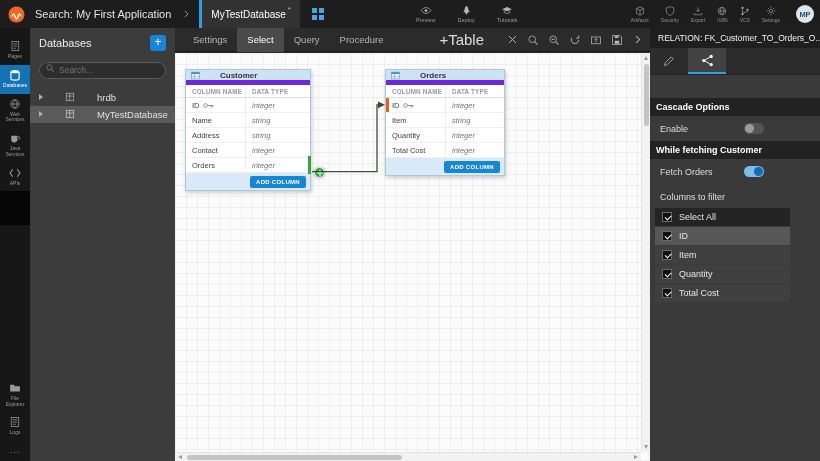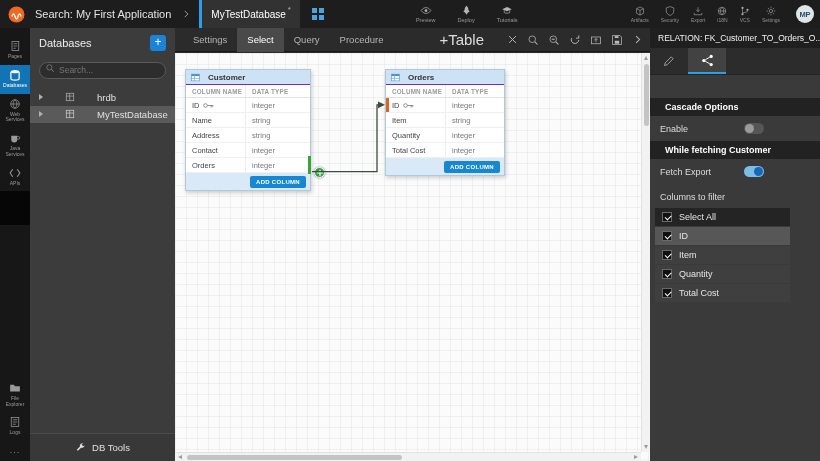--- a/index.html
+++ b/index.html
@@ -68,30 +68,30 @@
   .ticon { color:#b8b8b8; display:flex; }
 
   .canvas { position:absolute; left:0; top:25px; right:0; bottom:0; background:#fbfbfb; overflow:hidden;
             background-image:linear-gradient(rgba(0,0,0,.045) 1px, transparent 1px),
                              linear-gradient(90deg, rgba(0,0,0,.045) 1px, transparent 1px);
             background-size:11px 11px; }
 
   
   .entity { position:absolute; background:#fff; border:1px solid #aec8de; box-shadow:1px 2px 4px rgba(0,0,0,.18);
             z-index:2; }
-  .ehead { height:15px; background:#cde3f5; display:flex; align-items:center; gap:8px; padding:0 5px;
-           font-size:8px; font-weight:bold; color:#333; border-bottom:1px solid #6d28d9; }
+  .ehead { height:15px; background:#cde3f5; display:flex; align-items:center; gap:20px; padding:0 5px;
+           font-size:8px; font-weight:bold; color:#333; border-bottom:5px solid #6d28d9; }
   .ecolhead { display:flex; height:13px; align-items:center; font-size:6.3px; font-weight:bold; color:#9a9a9a;
               border-bottom:1px solid #e0e0e0; letter-spacing:.2px; }
   .c1 { flex:0 0 60px; height:100%; display:flex; align-items:center; gap:3px; border-right:1px solid #ececec;
         padding-left:6px; }
   .c2 { padding-left:6px; }
   .erow { display:flex; height:15px; align-items:center; border-bottom:1px solid #f0f0f0; font-size:7.5px;
           color:#444; position:relative; background:#fff; }
-  .erow .c2 { color:#777; }
+  .erow .c2 { color:#777;font-style:italic; }
   .erow.fk::before { content:""; position:absolute; left:0; top:0; bottom:0; width:3px; background:#e2621b; }
   .erow.anchor::after { content:""; position:absolute; right:-1px; top:-2px; bottom:-2px; width:3px; background:#37a437; }
   .handle { position:absolute; right:-15px; bottom:-6px; width:11px; height:11px; border-radius:50%;
             background:#2f9e44; border:1px solid #fff; box-shadow:0 0 2px rgba(0,0,0,.5); z-index:4;
             display:flex; align-items:center; justify-content:center; }
   .efoot { height:17px; background:#d9e9f7; display:flex; align-items:center; justify-content:flex-end; padding:0 4px; }
   .addcol { background:#1787d3; color:#fff; font-size:6px; font-weight:bold; padding:3px 6px; border-radius:2px;
             letter-spacing:.3px; border:none; font-family:inherit; }
 
   .rel-overlay { position:absolute; left:0; top:0; width:100%; height:100%; z-index:3; pointer-events:none; }
@@ -109,21 +109,21 @@
 
   
   .rpanel { position:absolute; right:0; top:28px; width:170px; bottom:0; background:#3a3a3a; color:#ddd; z-index:9;
             display:flex; flex-direction:column; }
   .rp-title { background:#1f1f1f; height:20px; display:flex; align-items:center; padding:0 8px; font-size:8.5px;
               color:#f2f2f2; white-space:nowrap; overflow:hidden; }
   .rp-tabs { display:flex; background:#2c2c2c; height:27px; border-bottom:1px solid #242424; }
   .rp-tab { width:38px; display:flex; align-items:center; justify-content:center; color:#a8a8a8; }
   .rp-tab.active { background:#424242; border-bottom:2px solid #2b9fe8; color:#fff; }
   .rp-gap { height:23px; }
-  .rp-sechead { background:#222; padding:4px 15px; font-size:9px; font-weight:bold; color:#fff; }
+  .rp-sechead { background:#222; padding:4px 6px; font-size:9px; font-weight:bold; color:#fff; }
   .rp-row { display:flex; align-items:center; padding:7px 10px; font-size:9px; }
   .rp-row .lbl { width:84px; }
   .toggle { width:20px; height:11px; border-radius:6px; background:#565656; position:relative; flex:none; }
   .toggle::after { content:""; position:absolute; width:9px; height:9px; border-radius:50%; background:#9b9b9b; top:1px; left:1px; }
   .toggle.on { background:#79bfea; }
   .toggle.on::after { left:10px; background:#1469b8; }
   .rp-label { padding:8px 10px 5px; font-size:9px; color:#ddd; }
   .rp-checks { margin:1px 30px 0 5px; }
   .chk-row { display:flex; align-items:center; gap:7px; background:#3f3f3f; padding:4px 7px; margin-bottom:1px; font-size:9px; color:#e5e5e5; }
   .chk-row.dark { background:#242424; }
@@ -343,28 +343,20 @@
   <div class="tree-item selected">
     <span class="chev-r"></span>
     <span>
         <svg viewBox="0 0 16 16" width="10" height="10">
           <rect x="2" y="2" width="12" height="12" fill="none" stroke="#ddd"></rect>
           <path d="M2 6.5h12M7.5 2v12" stroke="#ddd"></path>
         </svg>
       </span>
     <span>MyTestDatabase</span>
   </div>
-  <div class="sb-footer">
-    <span>
-        <svg viewBox="0 0 16 16" width="11" height="11">
-          <path d="M13.8 4.6a3.8 3.8 0 01-5 3.6l-4.6 4.6-1.6-1.6 4.6-4.6a3.8 3.8 0 014.6-4.8L9.6 4l2.3 2.3z" fill="currentColor"></path>
-        </svg>
-      </span>
-    <span>DB Tools</span>
-  </div>
 </div>
 
 <div class="main">
   <div class="toolbar">
     <span class="tb-tab">Settings</span>
     <span class="tb-tab active">Select</span>
     <span class="tb-tab">Query</span>
     <span class="tb-tab">Procedure</span>
     <span class="tb-right">
       <span class="add-table">+Table</span>
@@ -565,21 +557,21 @@
     </span>
   </div>
   <div class="rp-gap"></div>
   <div class="rp-sechead">Cascade Options</div>
   <div class="rp-row">
     <span class="lbl">Enable</span>
     <span class="toggle"></span>
   </div>
   <div class="rp-sechead">While fetching Customer</div>
   <div class="rp-row">
-    <span class="lbl">Fetch Export</span>
+    <span class="lbl">Fetch Orders</span>
     <span class="toggle on"></span>
   </div>
   <div class="rp-label">Columns to filter</div>
   <div class="rp-checks">
     <div class="chk-row dark">
       <span class="chkbox on"></span>
       <span>Select All</span>
     </div>
     <div class="chk-row light">
       <span class="chkbox on"></span>

